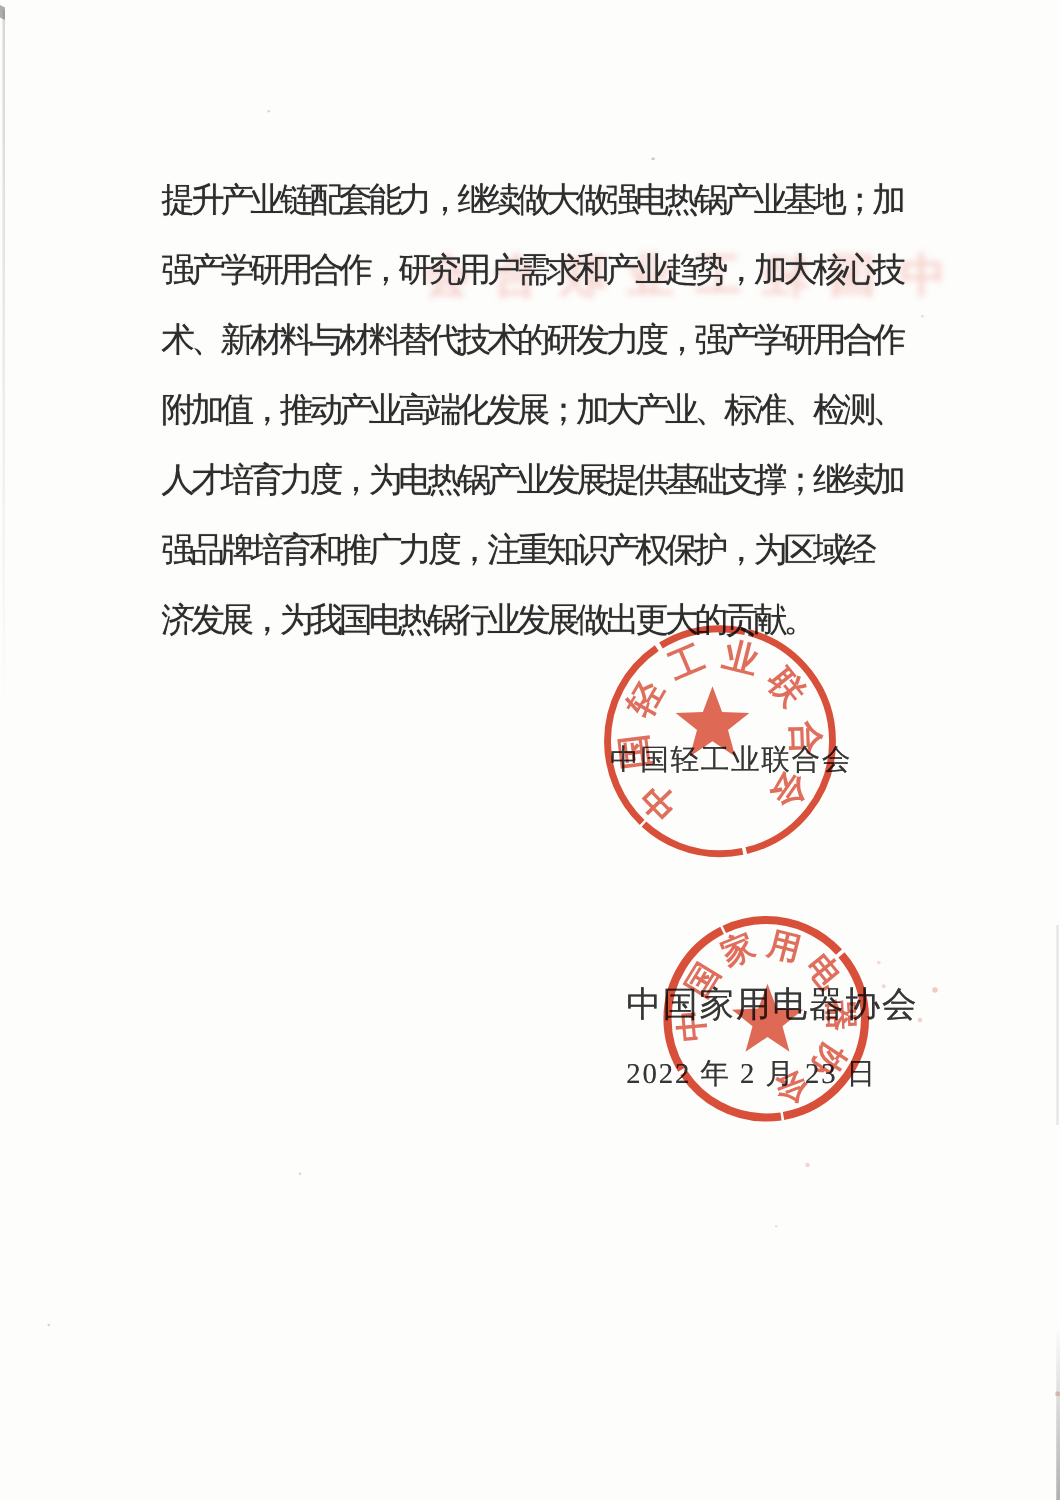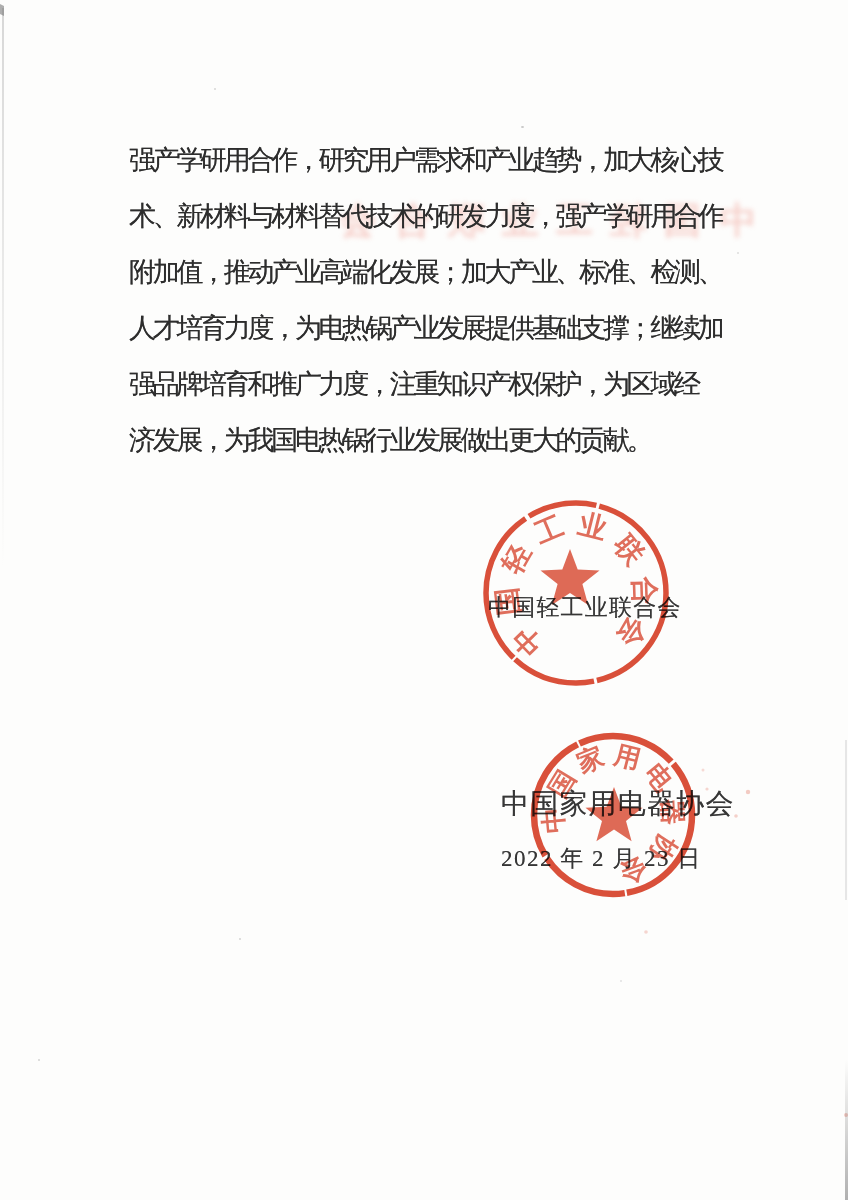--- a/index.html
+++ b/index.html
@@ -77,20 +77,21 @@
   <div class="speck" style="left:521px;top:126px;width:3px;height:2px;background:#9c9c9c;opacity:.55"></div>
   <div class="speck" style="left:214px;top:88px;width:2px;height:2px;background:#b0b0b0;opacity:.5"></div>
   <div class="speck" style="left:737px;top:252px;width:2px;height:2px;background:#b5b5b5;opacity:.45"></div>
   <div class="speck" style="left:239px;top:938px;width:2px;height:2px;background:#ababab;opacity:.5"></div>
   <div class="speck" style="left:38px;top:1059px;width:2px;height:2px;background:#ababab;opacity:.5"></div>
   <div class="speck" style="left:620px;top:980px;width:2px;height:2px;background:#b8b8b8;opacity:.4"></div>
 
   <div class="bleed">中国轻工业联合会</div>
 
   <div class="body-text">
+    <div class="line">提升产业链配套能力，继续做大做强电热锅产业基地；加</div>
     <div class="line">强产学研用合作，研究用户需求和产业趋势，加大核心技</div>
     <div class="line">术、新材料与材料替代技术的研发力度，强产学研用合作</div>
     <div class="line">附加值，推动产业高端化发展；加大产业、标准、检测、</div>
     <div class="line">人才培育力度，为电热锅产业发展提供基础支撑；继续加</div>
     <div class="line">强品牌培育和推广力度，注重知识产权保护，为区域经</div>
     <div class="line">济发展，为我国电热锅行业发展做出更大的贡献。</div>
   </div>
 
   <div class="sig sig-org1">中国轻工业联合会</div>
   <div class="sig sig-org2">中国家用电器协会</div>

